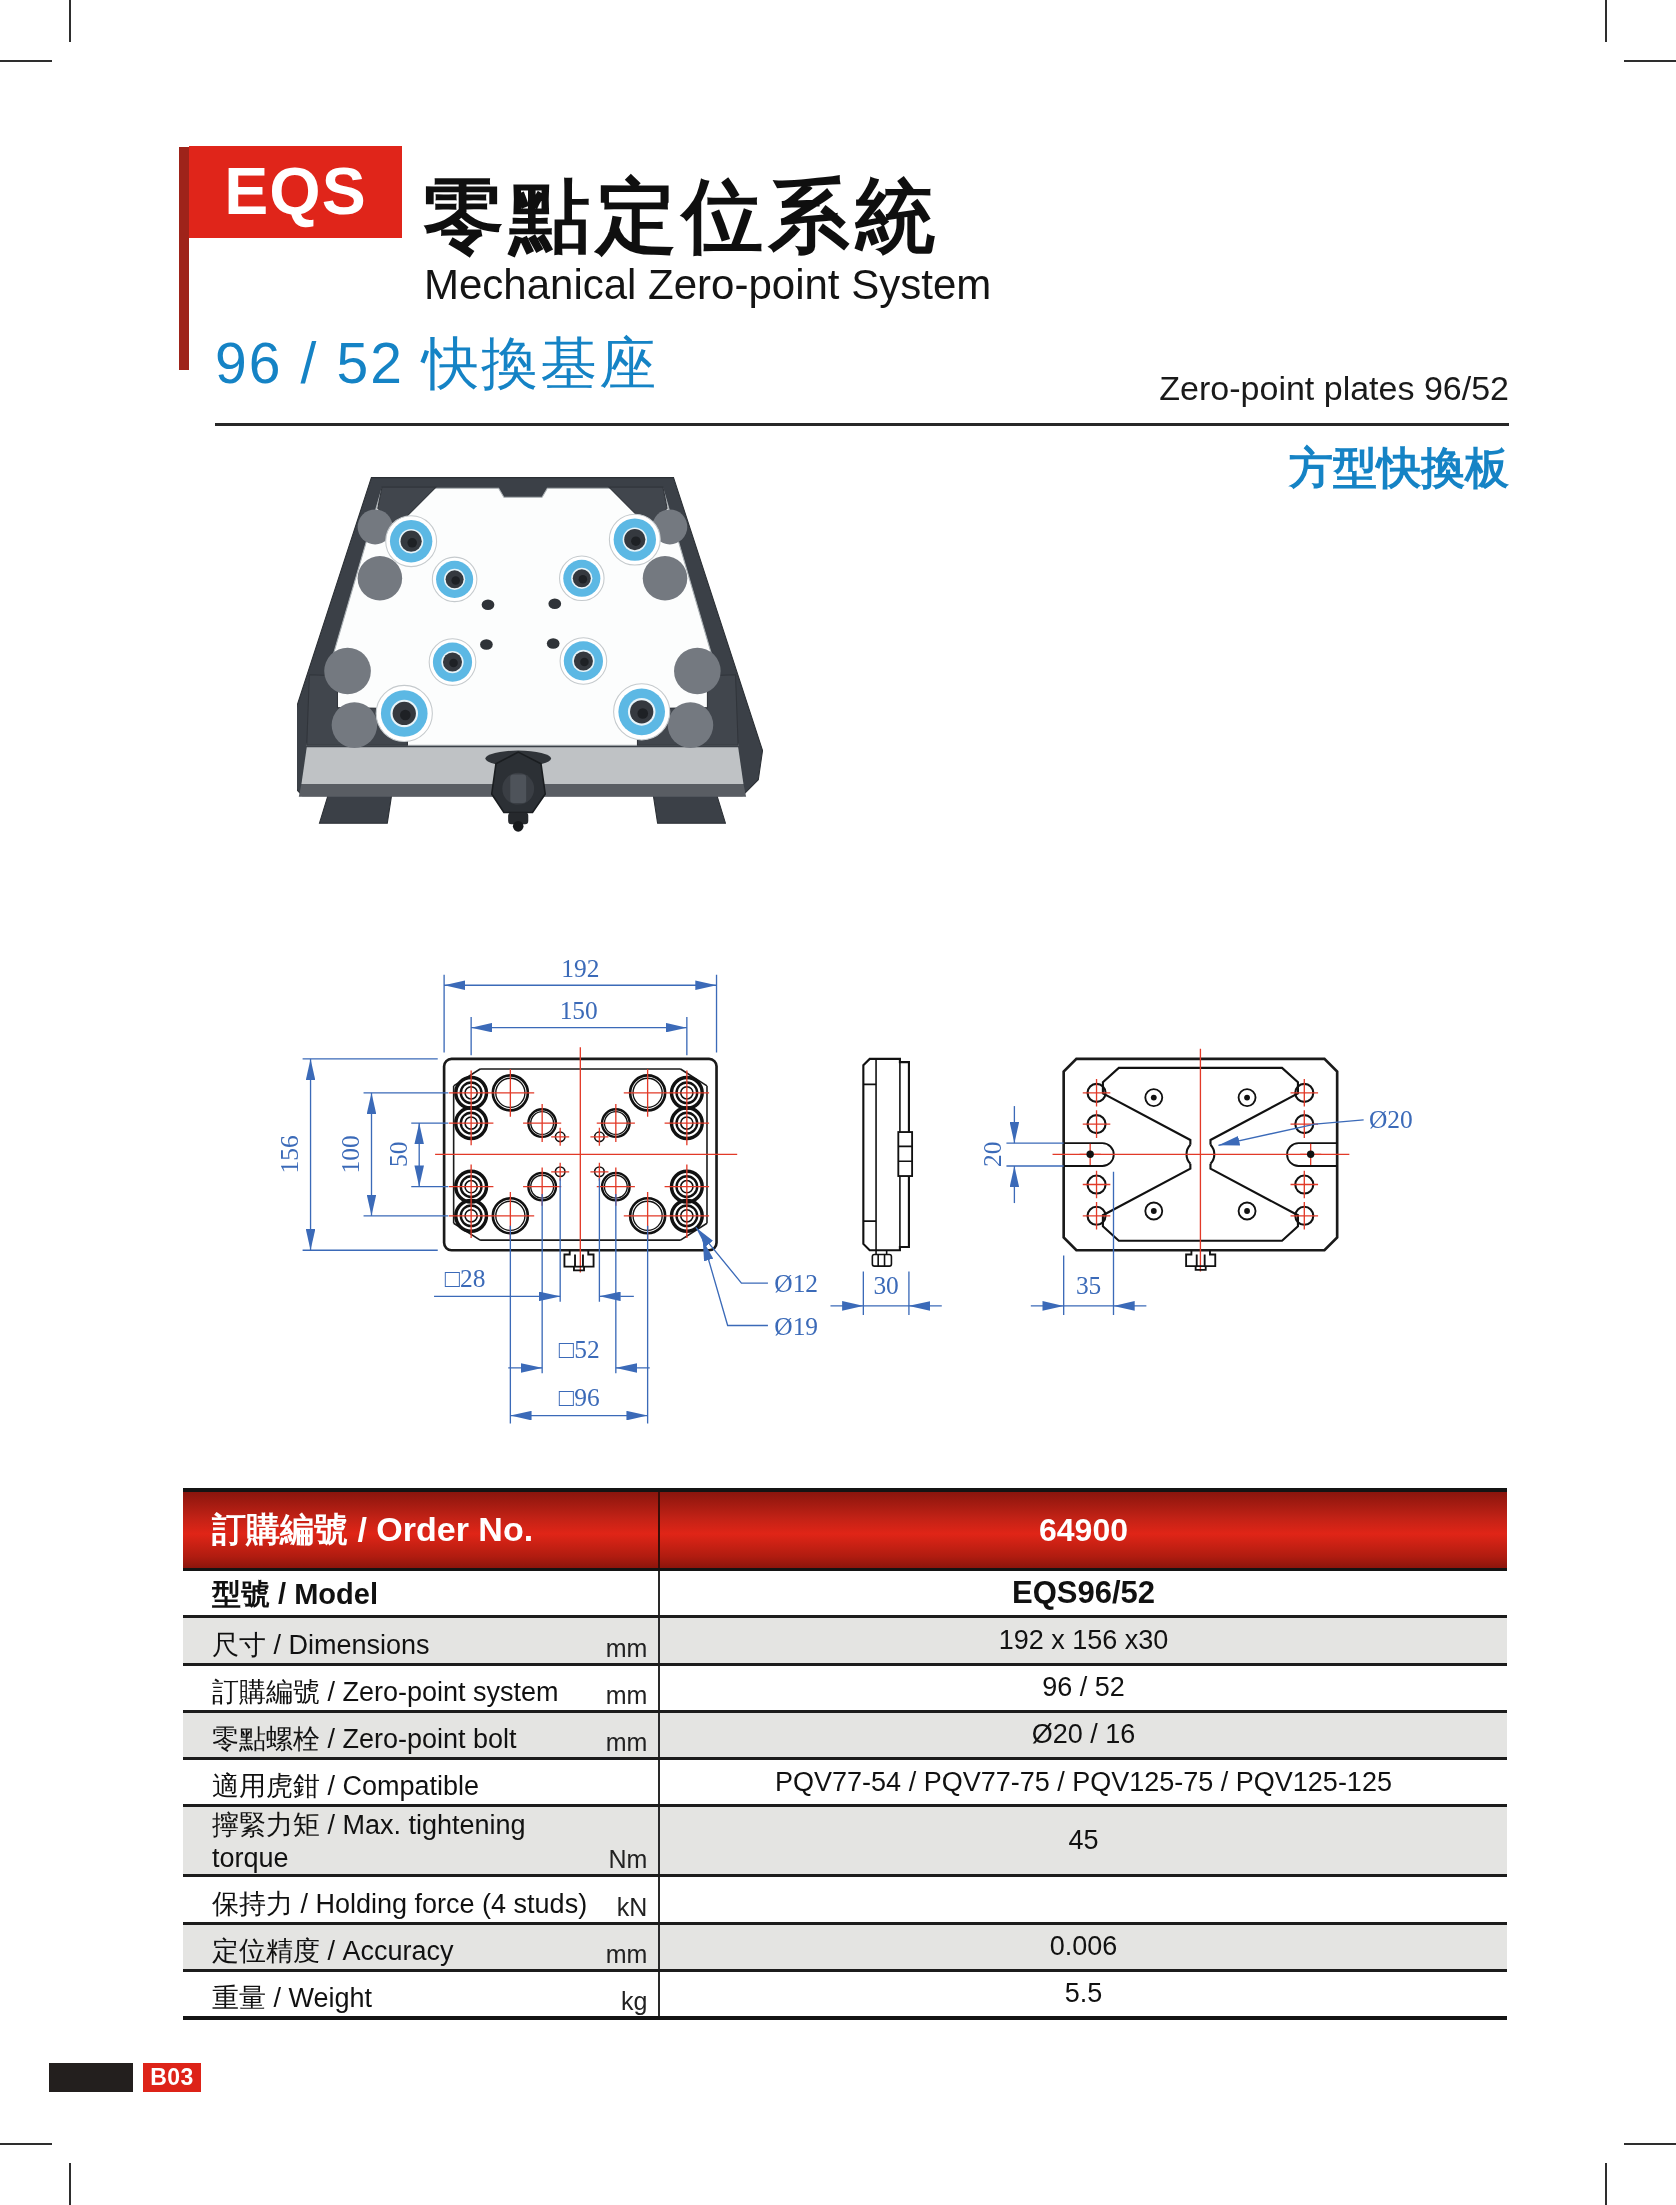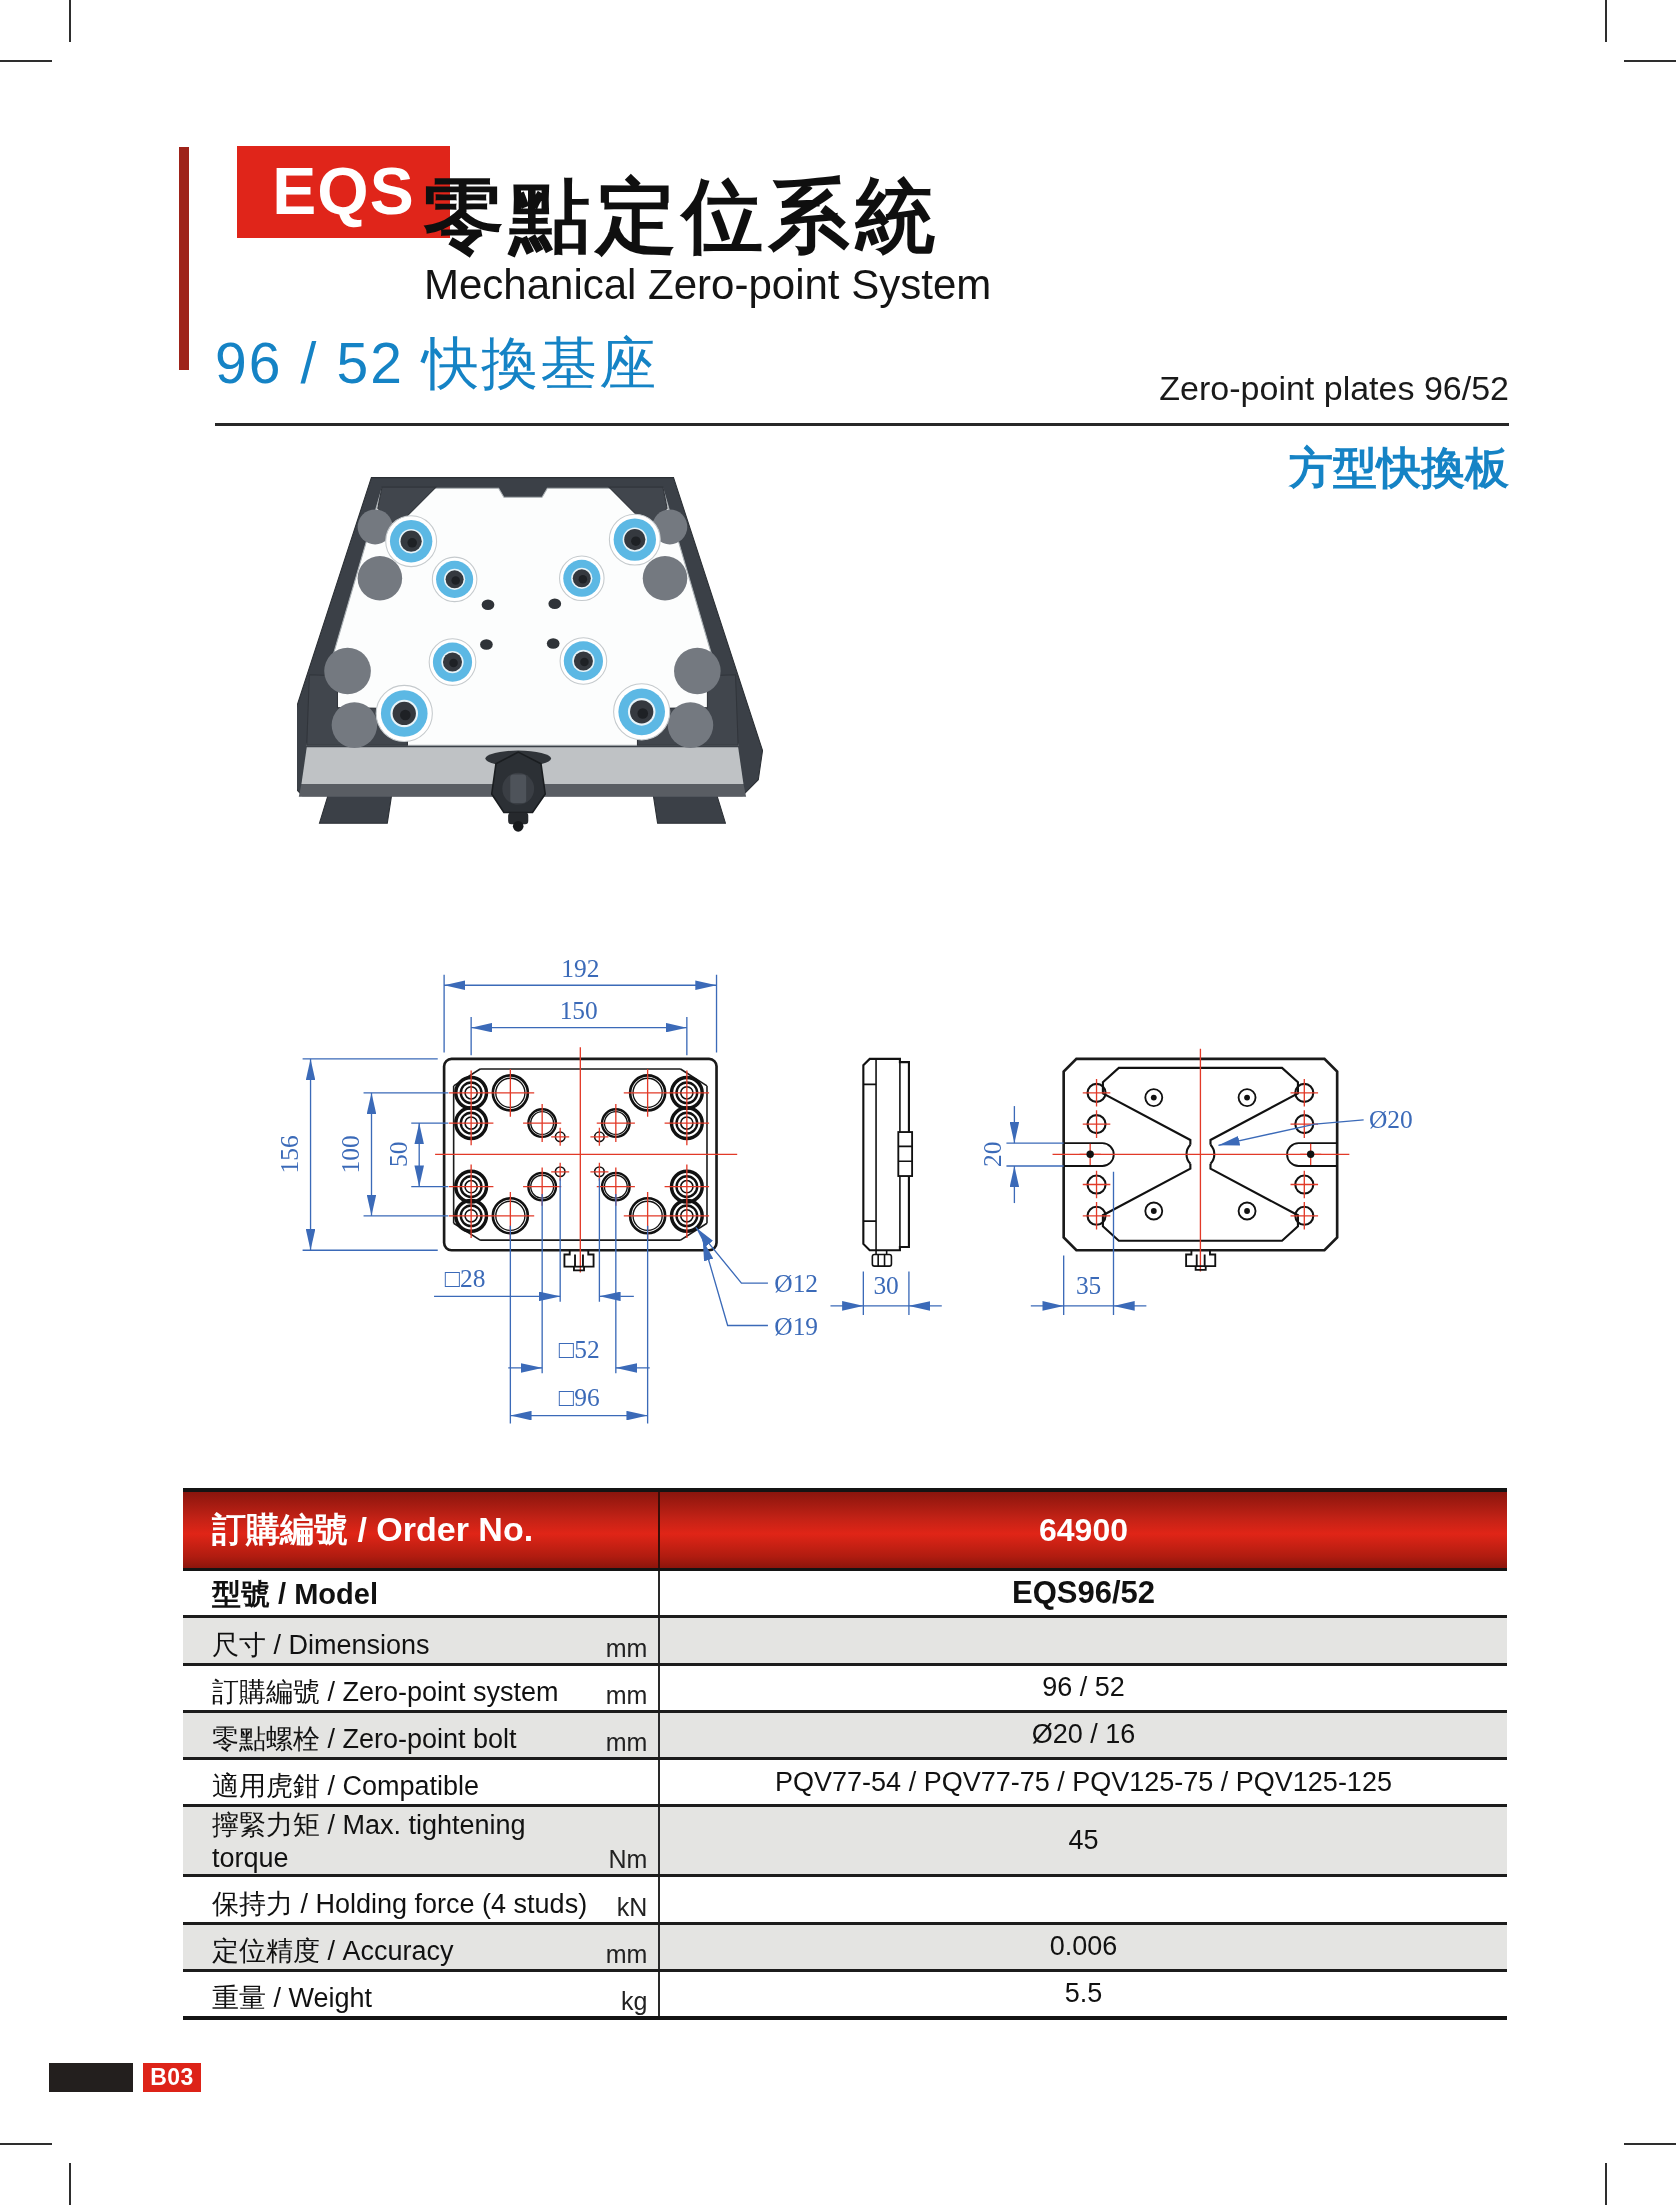--- a/index.html
+++ b/index.html
@@ -3,21 +3,21 @@
 <meta charset="utf-8">
 <style>
   html,body{margin:0;padding:0;background:#ffffff;}
   body{font-family:"Liberation Sans","DejaVu Sans",sans-serif;}
   #page{position:relative;width:1676px;height:2205px;background:#fff;overflow:hidden;}
   .abs{position:absolute;}
   .cropmark{position:absolute;background:#2e2e2e;}
   
   #badge-pole{left:179px;top:147px;width:9.5px;height:223px;background:#9e231a;}
   #badge{left:189px;top:146px;width:213px;height:92px;background:#e0251a;color:#fff;
-         font-size:66px;font-weight:bold;text-align:center;line-height:90px;letter-spacing:1.1px;margin-left:48px;}
+         font-size:66px;font-weight:bold;text-align:center;line-height:90px;letter-spacing:1.1px;}
   #title-zh{left:423px;top:163px;font-size:81px;font-weight:bold;color:#0f0f0f;letter-spacing:5.3px;white-space:nowrap;}
   #title-en{left:424px;top:261px;font-size:42px;color:#141414;white-space:nowrap;}
   #heading-zh{left:215px;top:326px;font-size:57px;color:#1583c5;letter-spacing:2.1px;white-space:nowrap;}
   #plates-en{left:849px;top:369px;width:660px;text-align:right;font-size:34px;color:#1a1a1a;white-space:nowrap;}
   #rule{left:215px;top:423px;width:1294px;height:3.2px;background:#282828;}
   #subheading-zh{left:1008px;top:439px;width:501px;text-align:right;font-size:44px;font-weight:700;color:#1583c5;white-space:nowrap;}
   
   #spec-table{left:183px;top:1488px;width:1324px;height:532px;display:flex;flex-direction:column;
               border-top:4.2px solid #141414;border-bottom:4.2px solid #141414;box-sizing:border-box;}
   .t-header{height:76px;flex:none;display:flex;border-bottom:3.7px solid #141414;
@@ -392,20 +392,21 @@
           <span>型號 / Model</span>
           <span class="unit"></span>
         </div>
       <div class="val">EQS96/52</div>
     </div>
     <div class="t-row shaded">
       <div class="lbl">
           <span>尺寸 / Dimensions</span>
           <span class="unit">mm</span>
         </div>
+      <div class="val">192 x 156 x30</div>
     </div>
     <div class="t-row">
       <div class="lbl">
           <span>訂購編號 / Zero-point system</span>
           <span class="unit">mm</span>
         </div>
       <div class="val">96 / 52</div>
     </div>
     <div class="t-row shaded">
       <div class="lbl">

